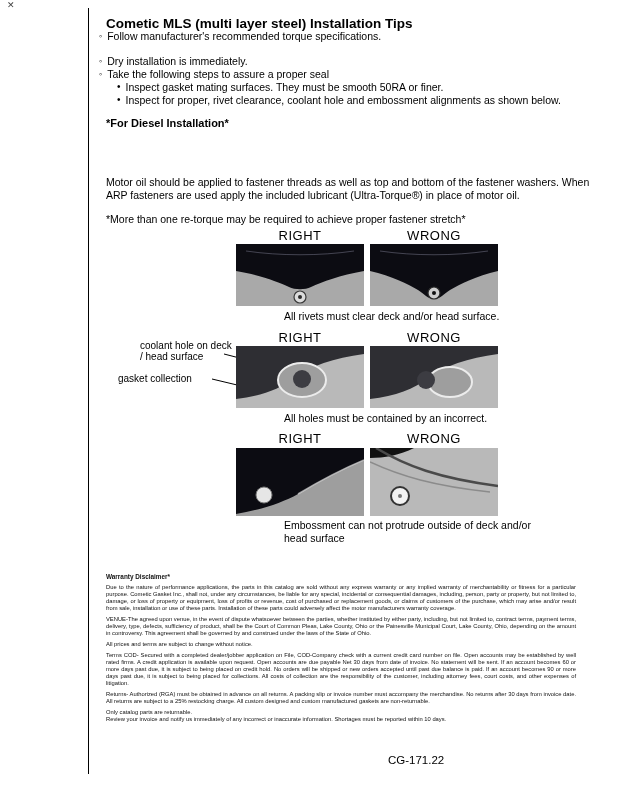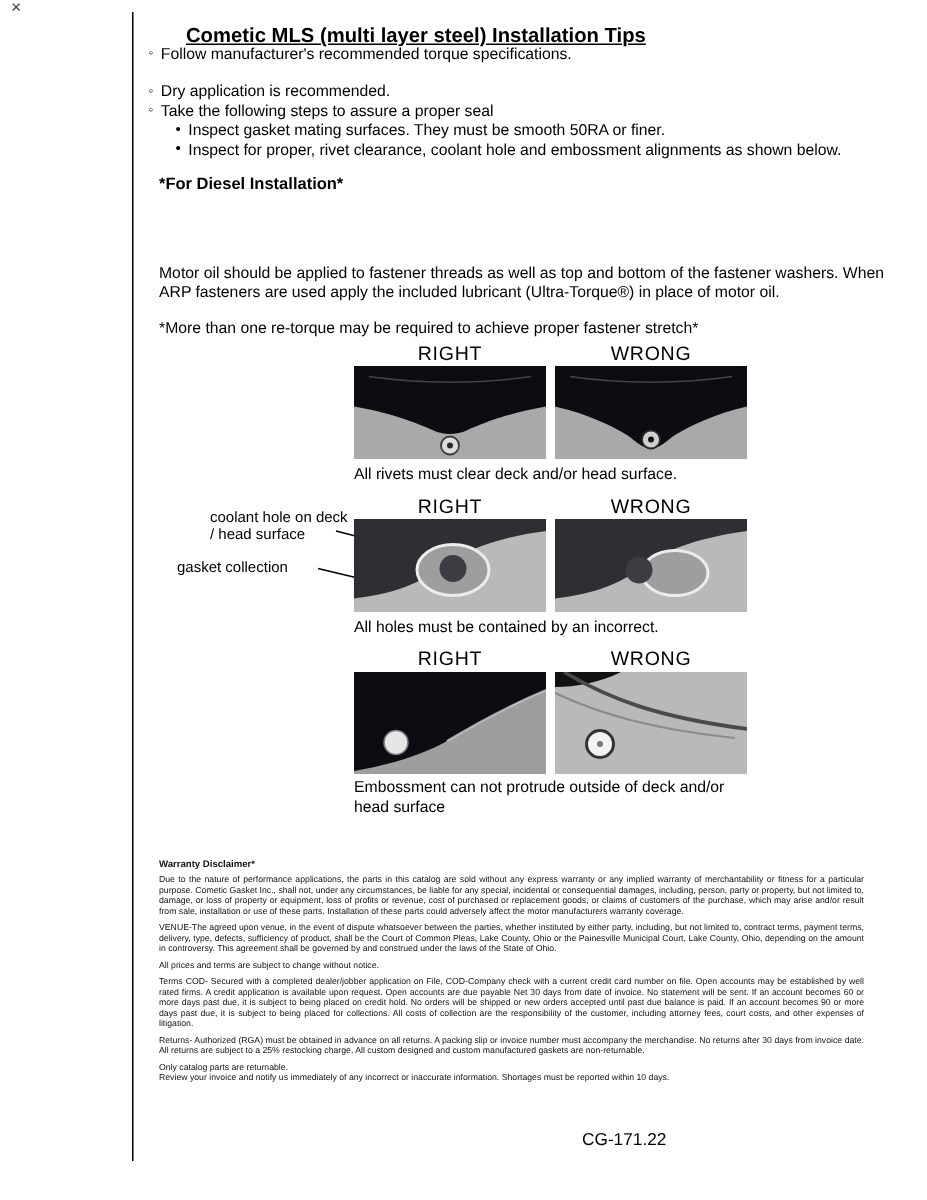--- a/index.html
+++ b/index.html
@@ -2,30 +2,30 @@
 <html><head>
 <meta charset="utf-8">
 <style>
   html,body { margin:0; padding:0; background:#ffffff; }
   .page {
     position:relative; width:618px; height:800px; background:#fff;
     font-family:"Liberation Sans", sans-serif; color:#000; overflow:hidden;
   }
   .vrule { position:absolute; left:88px; top:8px; width:1px; height:766px; background:#000; }
   .close { position:absolute; left:7px; top:0px; font-size:9px; color:#444; cursor:default; }
-  .title { position:absolute; left:124px; top:16px; margin:0; font-size:13.5px; font-weight:bold; text-decoration:underline; white-space:nowrap; }
+  .title { position:absolute; left:106px; top:16px; margin:0; font-size:13.5px; font-weight:bold; white-space:nowrap; }
   .bullet { position:absolute; font-size:10.5px; white-space:nowrap; }
   .mk { display:inline-block; margin-right:5px; font-size:9px; vertical-align:1px; }
   .subbullet .mk { font-size:10px; }
   .h2 { position:absolute; left:106px; margin:0; font-size:11px; font-weight:bold; white-space:nowrap; }
   .p { position:absolute; left:106px; width:500px; font-size:10.5px; line-height:13px;margin-top:41px; }
   .note { position:absolute; left:106px; font-size:10.5px; white-space:nowrap; }
   .dlabel { position:absolute; width:128px; text-align:center; font-size:13px; letter-spacing:0.5px; }
   .panel { position:absolute; width:128px; }
-  .caption { position:absolute; font-size:10.5px; line-height:12.5px; }
+  .caption { position:absolute; font-size:10.5px; line-height:12.5px;margin-left:48px; }
   .annot { position:absolute; font-size:10px; line-height:11px; }
   .annot-lines { position:absolute; left:96px; top:338px; pointer-events:none; }
   .legal { position:absolute; left:106px; top:573px; width:470px; font-size:5.8px; line-height:7px; text-align:justify; color:#111; }
   .legal h2 { font-size:6.4px; margin:0 0 4px 0; text-align:left; }
   .legal p { margin:0 0 4px 0; }
   .footer { position:absolute; left:388px; top:754px; font-size:11.5px; }
   svg { display:block; }
 </style>
 </head>
 <body>
@@ -34,21 +34,21 @@
 
   <span class="close">✕</span>
   <div class="vrule"></div>
 
   <h1 class="title">Cometic MLS (multi layer steel) Installation Tips</h1>
 
   <div class="bullet" style="left:99px; top:30px;">
     <span class="mk">◦</span><span>Follow manufacturer's recommended torque specifications.</span>
   </div>
   <div class="bullet" style="left:99px; top:55px;">
-    <span class="mk">◦</span><span>Dry application is recommended.</span>
+    <span class="mk">◦</span><span>Dry installation is immediately.</span>
   </div>
   <div class="bullet" style="left:99px; top:68px;">
     <span class="mk">◦</span><span>Take the following steps to assure a proper seal</span>
   </div>
   <div class="bullet subbullet" style="left:117px; top:81px;">
     <span class="mk">•</span><span>Inspect gasket mating surfaces.  They must be smooth 50RA or finer.</span>
   </div>
   <div class="bullet subbullet" style="left:117px; top:94px;">
     <span class="mk">•</span><span>Inspect for proper, rivet clearance, coolant hole and embossment alignments as shown below.</span>
   </div>

